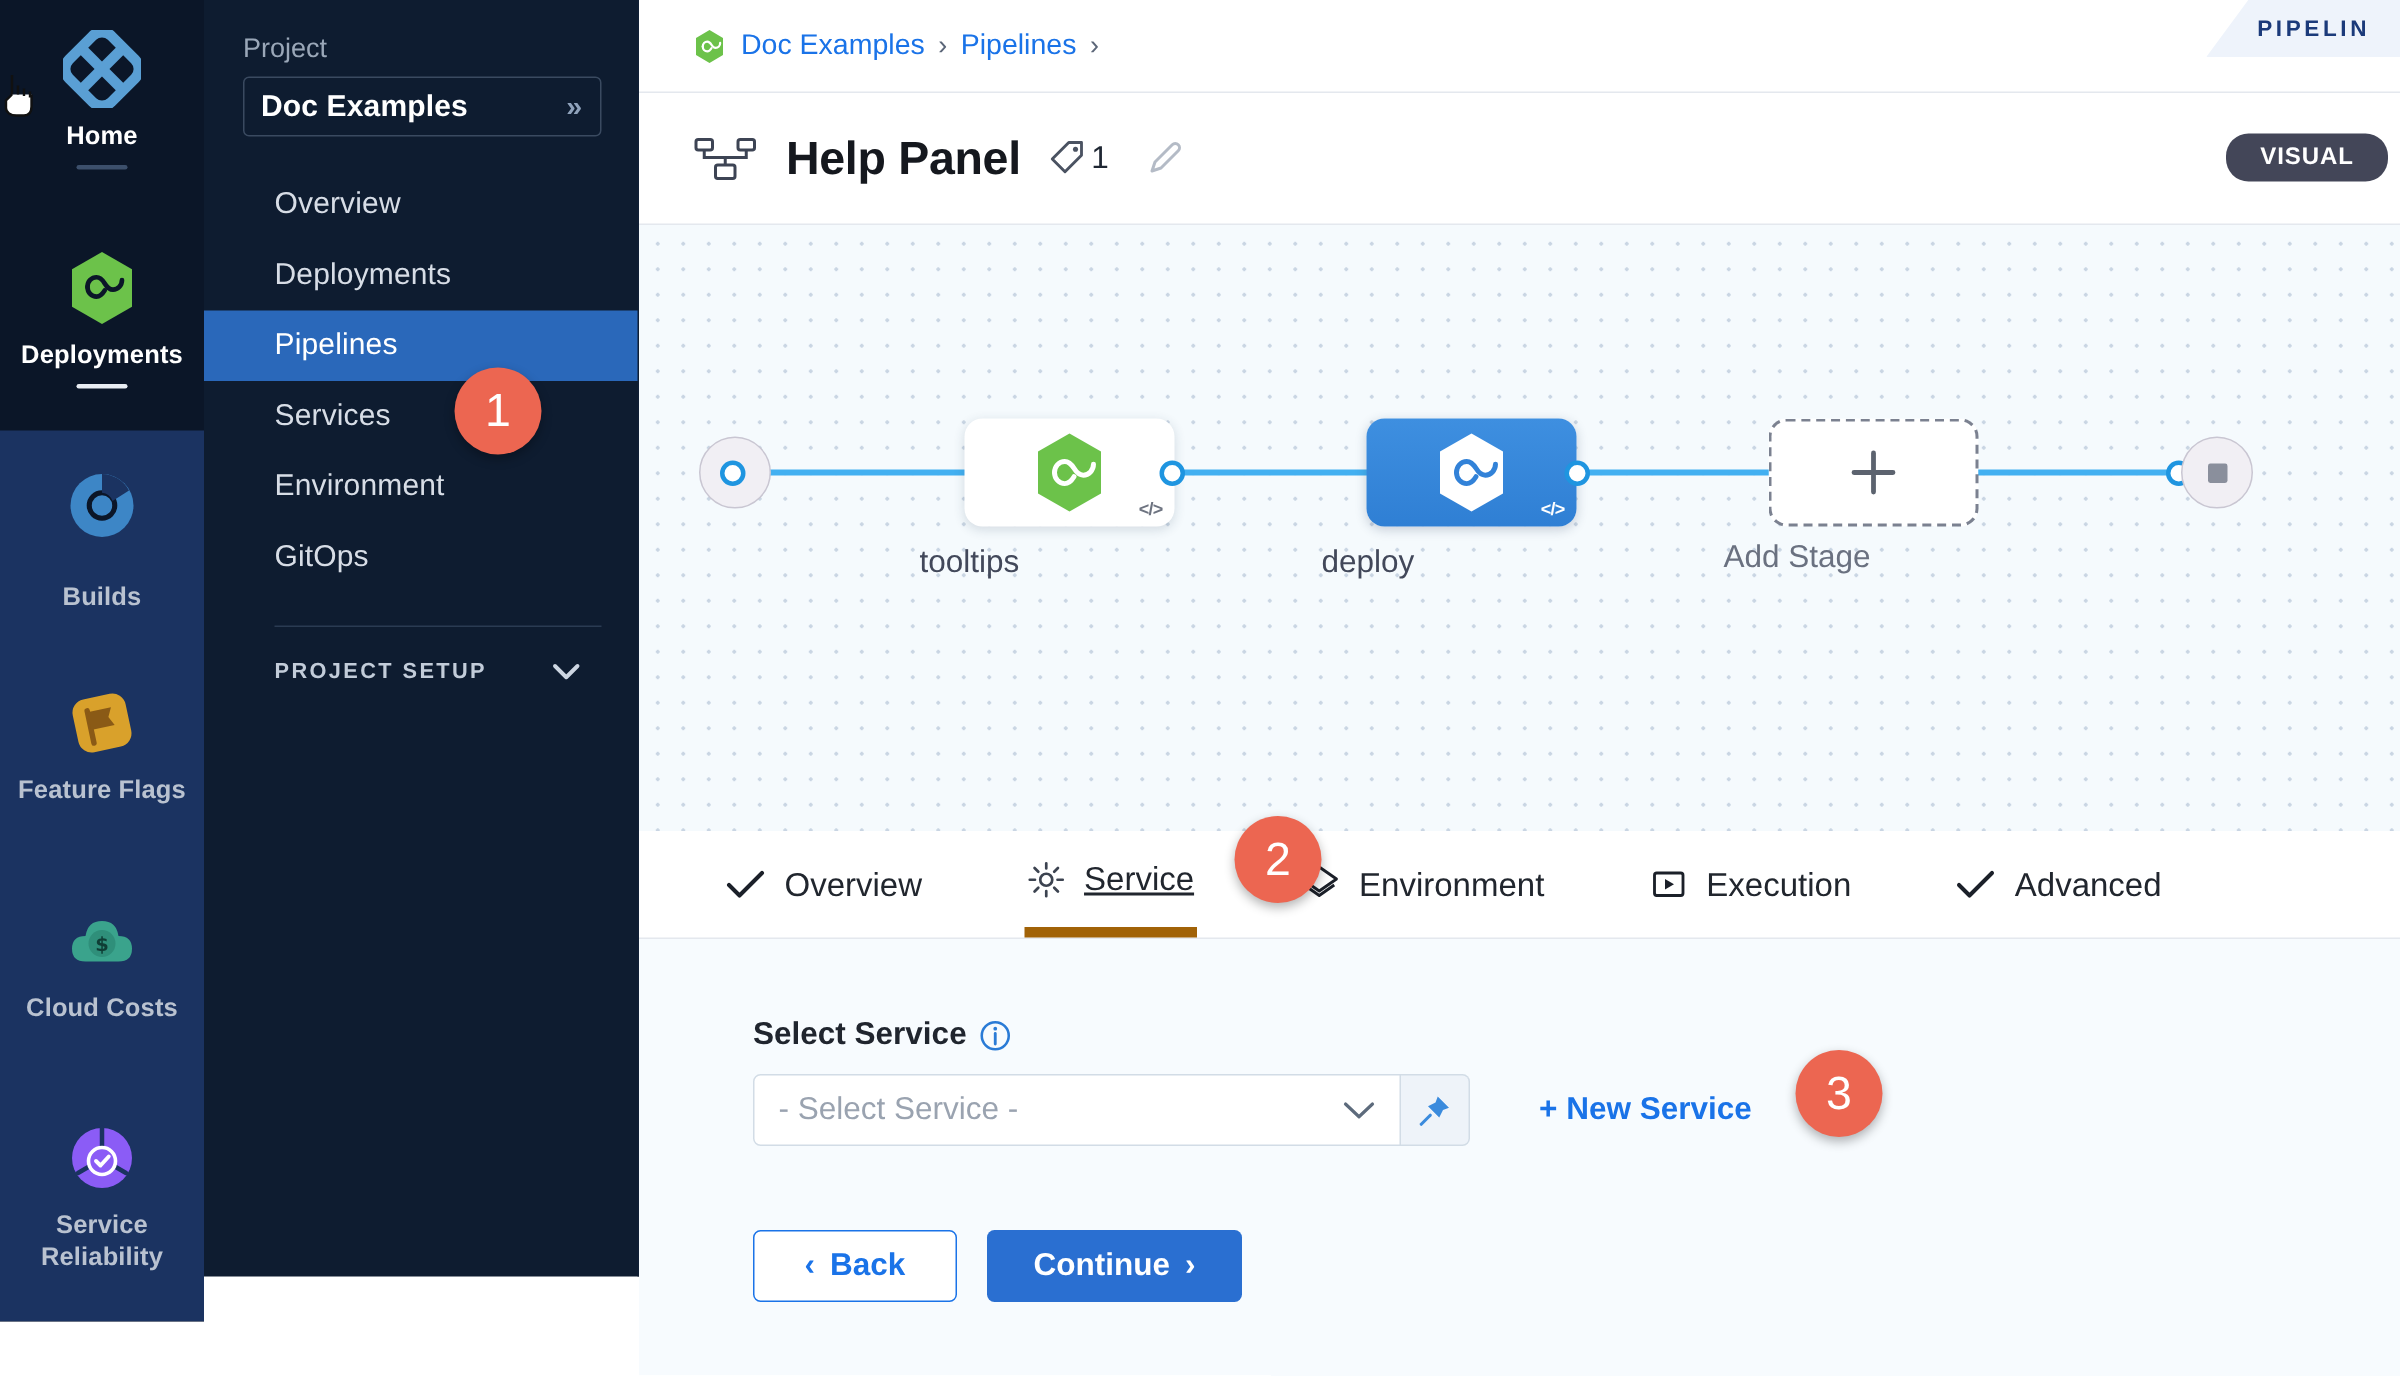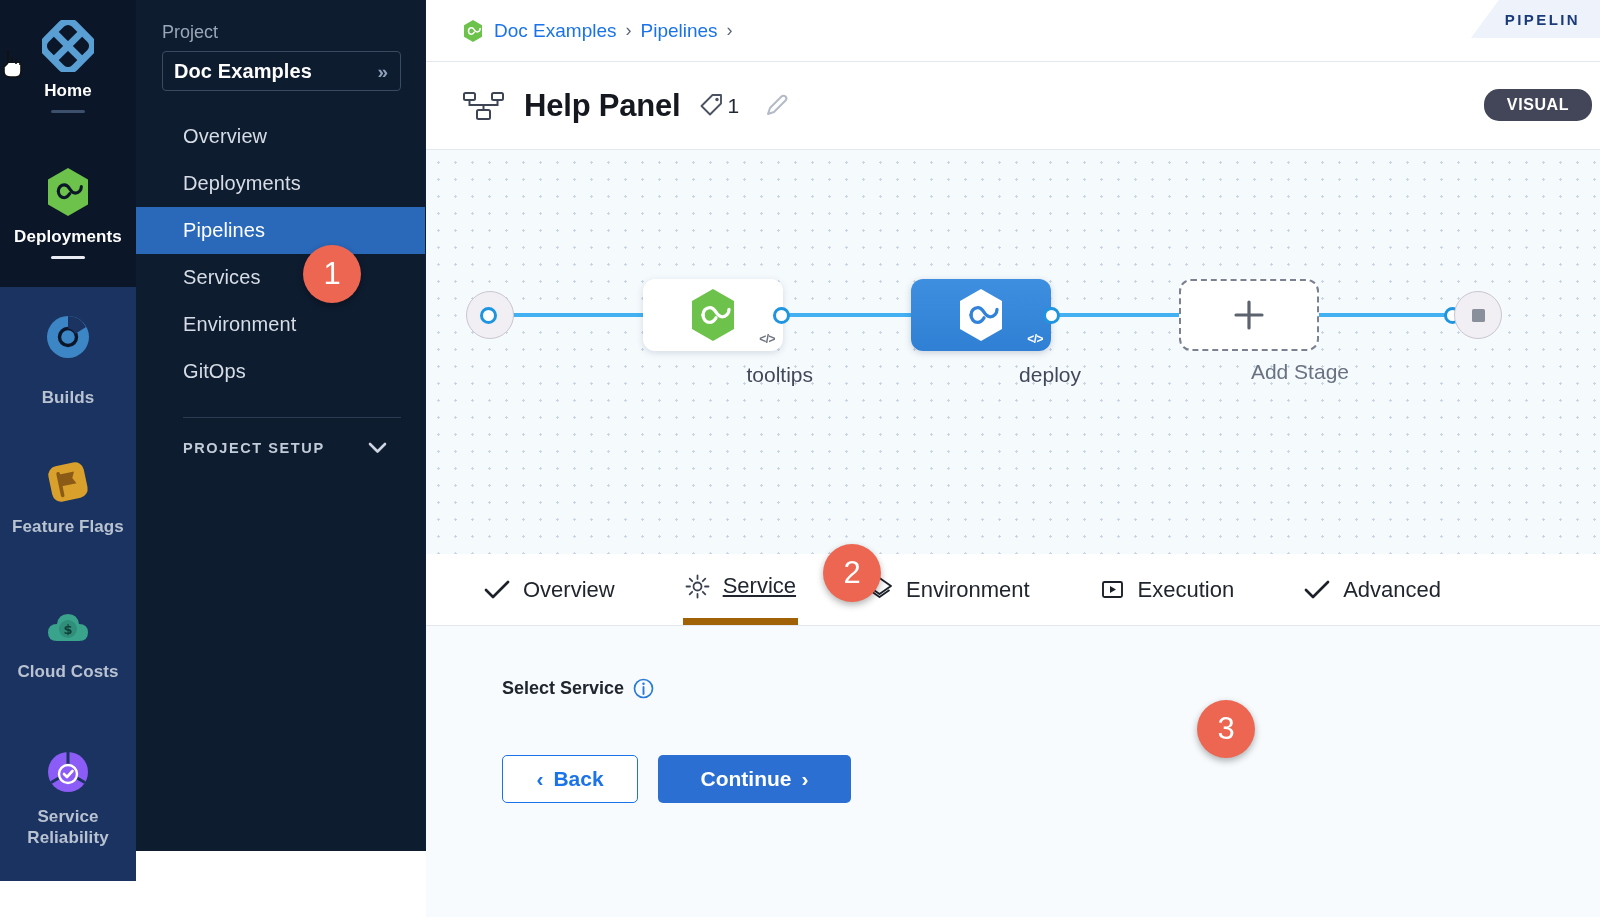--- a/index.html
+++ b/index.html
@@ -193,21 +193,21 @@
   }
   .stage-card.dashed {
     background: #ffffff;
     border: 2.5px dashed #7b8190;
   }
   .code-badge {
     position: absolute; right: 8px; bottom: 5px;
     font-size: 12px; font-weight: 700; letter-spacing: -.5px;
   }
   .stage-label {
-    position: absolute; width: 200px; text-align: right;
+    position: absolute; width: 200px; text-align: left;
     font-size: 21px; color: #42485a;
   }
 
   
   .step-tabs {
     flex: 0 0 72px; height: 72px;
     background: #fff;
     display: flex; align-items: stretch;
     padding-left: 56px;
     border-bottom: 1px solid #e4e8ee;
@@ -224,22 +224,22 @@
   .step-tab .tico { display: flex; align-items: center; }
 
   
   .form-panel {
     flex: 1 1 auto;
     background: #f7fbfe;
     padding: 52px 0 0 76px;
     position: relative;
   }
   .field-label {
-    display: flex; gap: 9px;
-    font-size: 18px; font-weight: 700; color: #20252e;
+    display: flex; align-items: center; gap: 9px;
+    font-size: 21px; font-weight: 700; color: #20252e;
     margin-bottom: 14px;
   }
   .field-row { display: flex; align-items: center; }
   .select-wrap {
     width: 432px; height: 48px;
     background: #fff; border: 1px solid #d2dce6;
     border-radius: 5px 0 0 5px;
     display: flex; align-items: center; justify-content: space-between;
     padding: 0 16px 0 16px;
   }
@@ -258,21 +258,21 @@
   .btn-row { display: flex; align-items: center; margin-top: 56px; }
   .btn {
     height: 48px; border-radius: 5px;
     display: flex; align-items: center; justify-content: center;
     gap: 10px; font-size: 21px; font-weight: 700;
   }
   .btn-back {
     width: 136px; background: #fff; border: 1.5px solid #1a73e8; color: #1a73e8;
   }
   .btn-continue {
-    width: 193px; background: #2a6fd1; color: #fff; margin-left: 20px;
+    width: 170px; background: #2a6fd1; color: #fff; margin-left: 20px;
   }
 
   
   .callout {
     position: absolute; width: 58px; height: 58px; border-radius: 50%;
     background: #ec6651;
     color: #ffffff; font-size: 31px; font-weight: 400;
     display: flex; align-items: center; justify-content: center;
     box-shadow: 0 3px 7px rgba(0,0,0,.3);
     z-index: 50;
@@ -548,20 +548,35 @@
     <div class="form-panel">
       <div class="field-label">
         <span>Select Service</span>
         <svg width="21" height="21" viewBox="0 0 21 21">
           <circle cx="10.5" cy="10.5" r="9" fill="none" stroke="#2a7bd6" stroke-width="1.7"></circle>
           <circle cx="10.5" cy="5.8" r="1.25" fill="#2a7bd6"></circle>
           <path d="M10.5 9 v7" stroke="#2a7bd6" stroke-width="1.9" stroke-linecap="round"></path>
         </svg>
       </div>
 
+      <div class="field-row">
+        <div class="select-wrap">
+          <span class="select-value">- Select Service -</span>
+          <svg width="22" height="13" viewBox="0 0 22 13">
+            <path d="M2 2 L11 10.5 L20 2" fill="none" stroke="#5d6b7c" stroke-width="2.1" stroke-linecap="round" stroke-linejoin="round"></path>
+          </svg>
+        </div>
+        <div class="pin-btn">
+          <svg width="23" height="23" viewBox="0 0 23 23">
+            <path d="M13.5 2 L21 9.5 L17 11 L14.5 16 L7 8.5 L12 6 Z" fill="#3b8bdd"></path>
+            <path d="M8.5 14.5 L2.5 20.5" stroke="#3b8bdd" stroke-width="2.1" stroke-linecap="round"></path>
+          </svg>
+        </div>
+        <span class="new-service-link">+ New Service</span>
+      </div>
 
       <div class="btn-row">
         <div class="btn btn-back">
           <span>‹</span>
           <span>Back</span>
         </div>
         <div class="btn btn-continue">
           <span>Continue</span>
           <span>›</span>
         </div>

